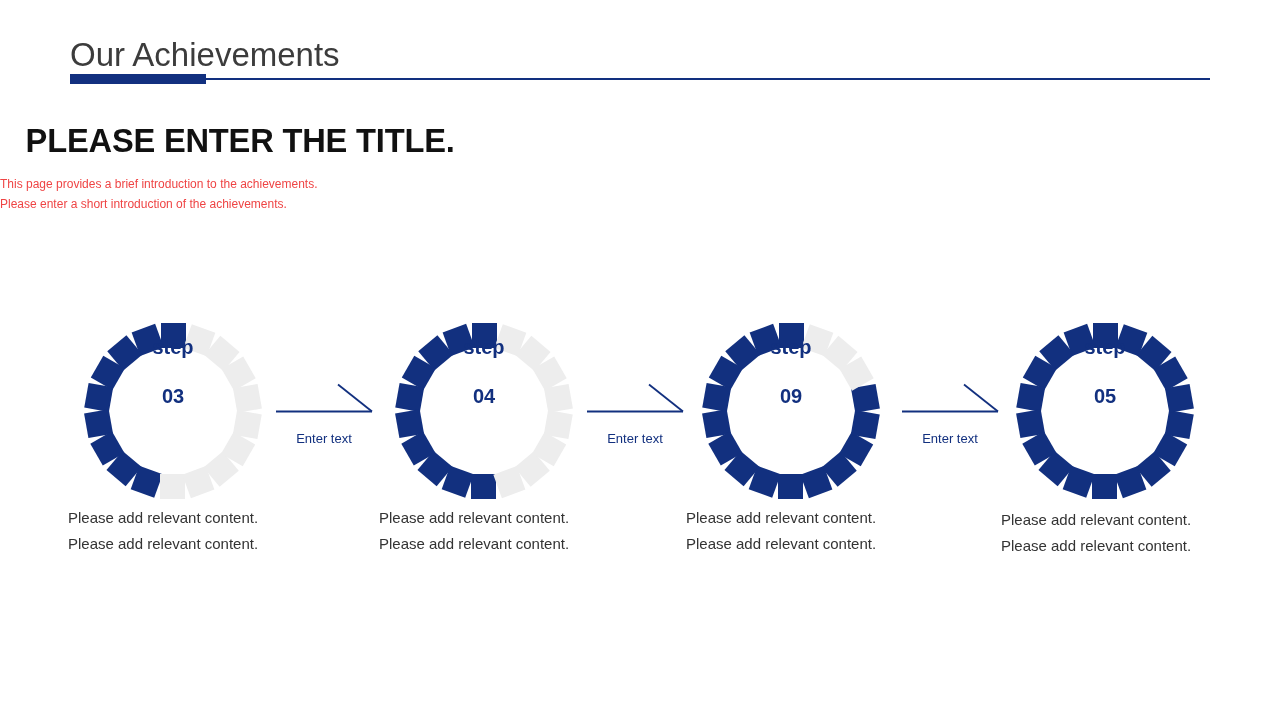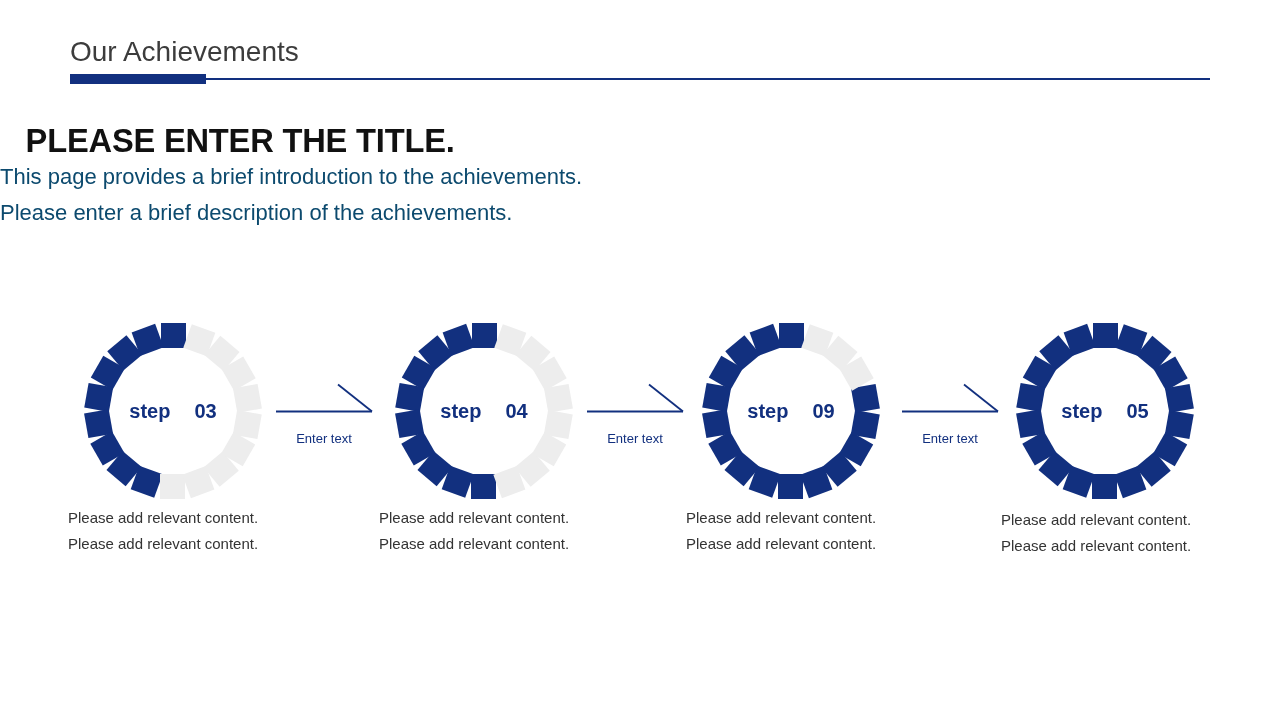--- a/index.html
+++ b/index.html
@@ -19,21 +19,21 @@
   #header-area {
     position: absolute;
     left: 0; top: 0;
     width: 1280px;
     height: 90px;
   }
   #page-title {
     position: absolute;
     left: 70px;
     top: 38px;
-    font-size: 28px;
+    font-size: 33px;
     font-weight: 300;
     letter-spacing: 0px;
     color: #3c3c3c;
     white-space: nowrap;
     line-height: 1;
   }
   #header-rule-thin {
     position: absolute;
     left: 70px;
     top: 78px;
@@ -62,23 +62,23 @@
     font-size: 34px;
     font-weight: bold;
     color: #111111;
     letter-spacing: -0.2px;
     line-height: 1.1;
     margin: 0;
     font-family: "Liberation Sans", sans-serif;
     transform: scaleX(0.96);
   }
   #subtitle-block {
-    margin-top: 0;
-    font-size: 22px;
-    color: #0c4a6e;
+    margin-top: 16px;
+    font-size: 12px;
+    color: #ef4444;
     line-height: 1.62;
   }
   .subtitle-line { display: block; }
 
   
   #steps-area {
     position: absolute;
     left: 0;
     top: 300px;
     width: 1280px;
@@ -114,23 +114,23 @@
   }
   .ring-seg.on i { background: #12307f; }
 
   .ring-label {
     position: absolute;
     left: 0;
     top: 0;
     width: 152px;
     height: 152px;
     display: flex;
-    flex-direction: row;
+    flex-direction: column;
     align-items: center;
-    justify-content: center;
+    justify-content: flex-start;
     color: #12307f;
     font-weight: bold;
     font-size: 20px;
     line-height: 1.25;
     pointer-events: none;
     gap: 24px;
   }
   .ring-label span { display: block; }
 
   .step-desc {
@@ -167,21 +167,21 @@
 <div id="header-area">
   <div id="page-title">Our Achievements</div>
   <div id="header-rule-thin"></div>
   <div id="header-rule-thick"></div>
 </div>
 
 <div id="title-block">
   <h1 id="main-title">PLEASE ENTER THE TITLE.</h1>
   <div id="subtitle-block">
     <span class="subtitle-line">This page provides a brief introduction to the achievements.</span>
-    <span class="subtitle-line">Please enter a brief description of the achievements.</span>
+    <span class="subtitle-line">Please enter a short introduction of the achievements.</span>
   </div>
 </div>
 
 <div id="steps-area">
 
   <div class="step-group" style="left:97px;">
     <div class="ring-wrap" style="left:0;top:35px;">
         <div class="ring-seg on" style="transform: rotate(0deg);">
           <i></i>
         </div>

